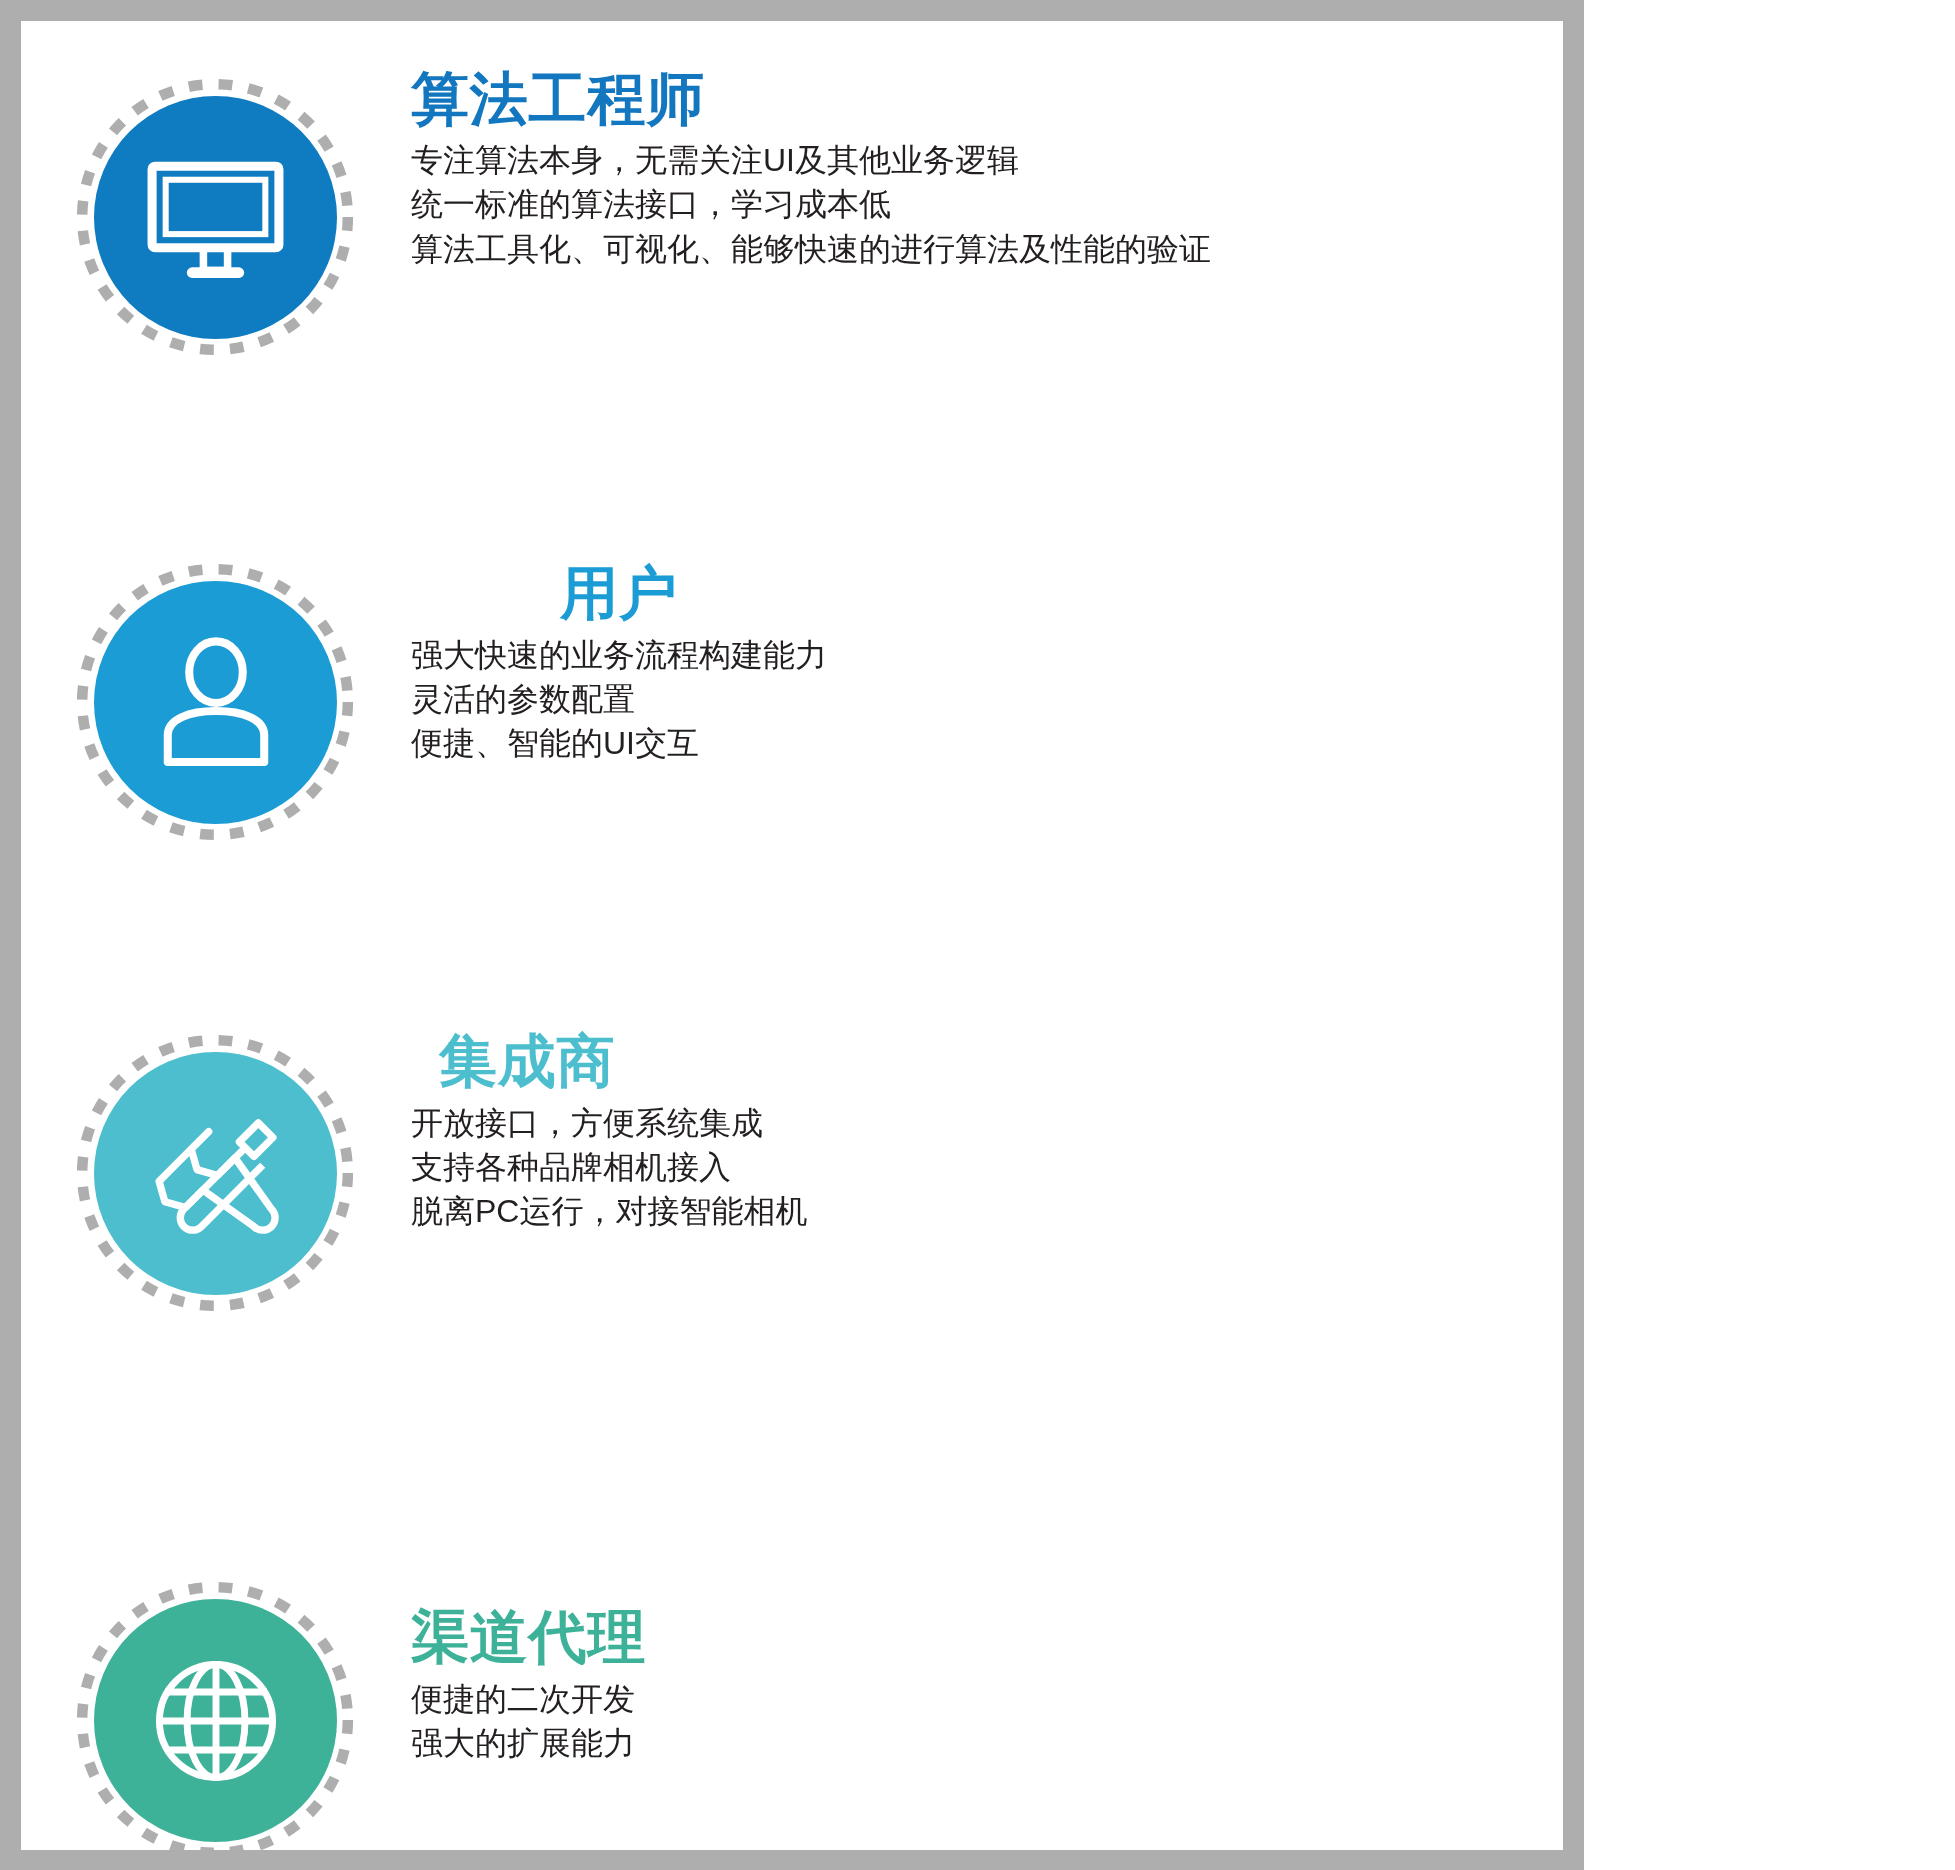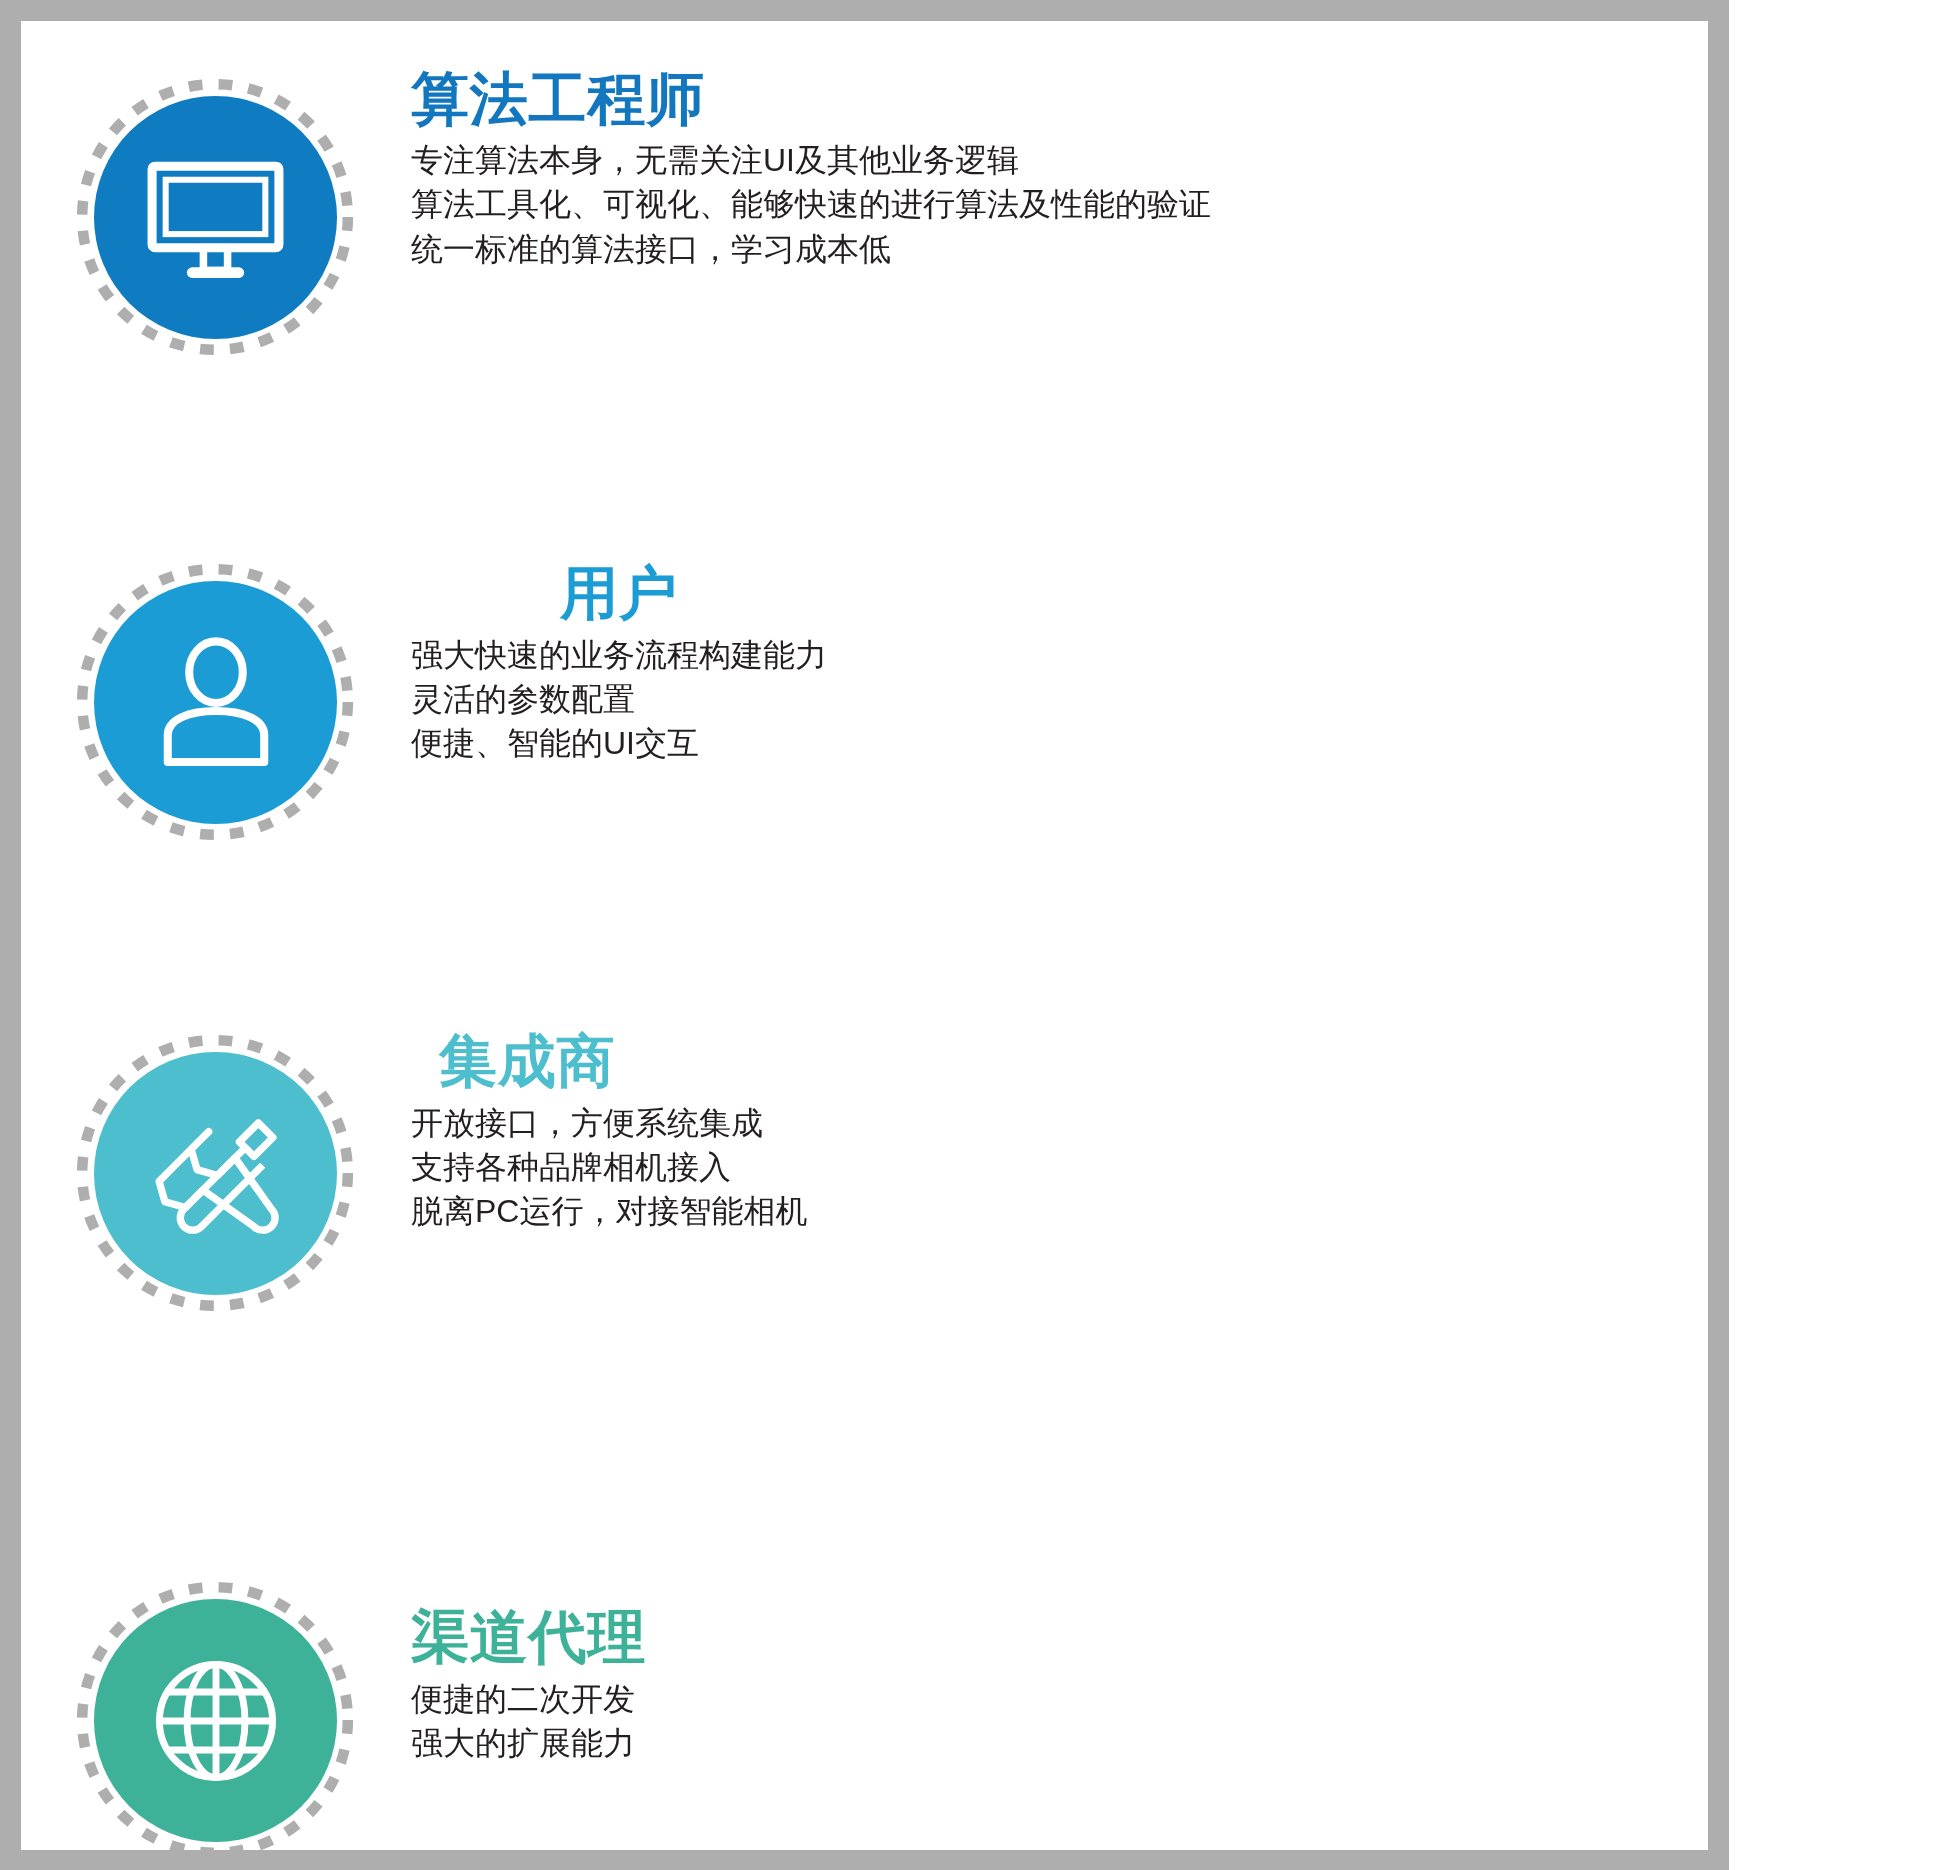--- a/index.html
+++ b/index.html
@@ -11,21 +11,21 @@
     height: 1871px;
     background: #ffffff;
     font-family: "Liberation Sans", "DejaVu Sans", sans-serif;
     overflow: hidden;
   }
 
   
   #poster {
     position: relative;
     box-sizing: border-box;
-    width: 1729px;
+    width: 1584px;
     height: 1871px;
     background: #ffffff;
     border: 21px solid #aeaeae;
   }
 
   #poster-inner {
     position: relative;
     width: 100%;
     height: 100%;
     background: #ffffff;
@@ -126,22 +126,22 @@
             <rect x="17" y="25" width="66" height="36" fill="none" stroke="#ffffff" stroke-width="4"></rect>
             <rect x="42" y="70" width="16" height="15" fill="none" stroke="#ffffff" stroke-width="5"></rect>
             <rect x="31" y="83" width="38" height="7" rx="3.5" ry="3.5" fill="#ffffff"></rect>
           </svg>
         </div>
       </div>
       <div class="feature-text">
         <div class="feature-title" style="color: rgb(18, 119, 190);">算法工程师</div>
         <ul class="feature-lines">
           <li>专注算法本身，无需关注UI及其他业务逻辑</li>
+          <li>统一标准的算法接口，学习成本低</li>
           <li>算法工具化、可视化、能够快速的进行算法及性能的验证</li>
-          <li>统一标准的算法接口，学习成本低</li>
         </ul>
       </div>
     </div>
 
     <div class="feature-row" id="row-1">
       <div class="icon-badge">
         <svg class="dashed-ring" viewBox="0 0 400 400">
           <circle cx="200" cy="200" r="164" fill="none" stroke="#aeaeae" stroke-width="13" stroke-dasharray="17 20" stroke-linecap="butt"></circle>
         </svg>
         <div class="disc" style="background:#1c9cd4"></div>

